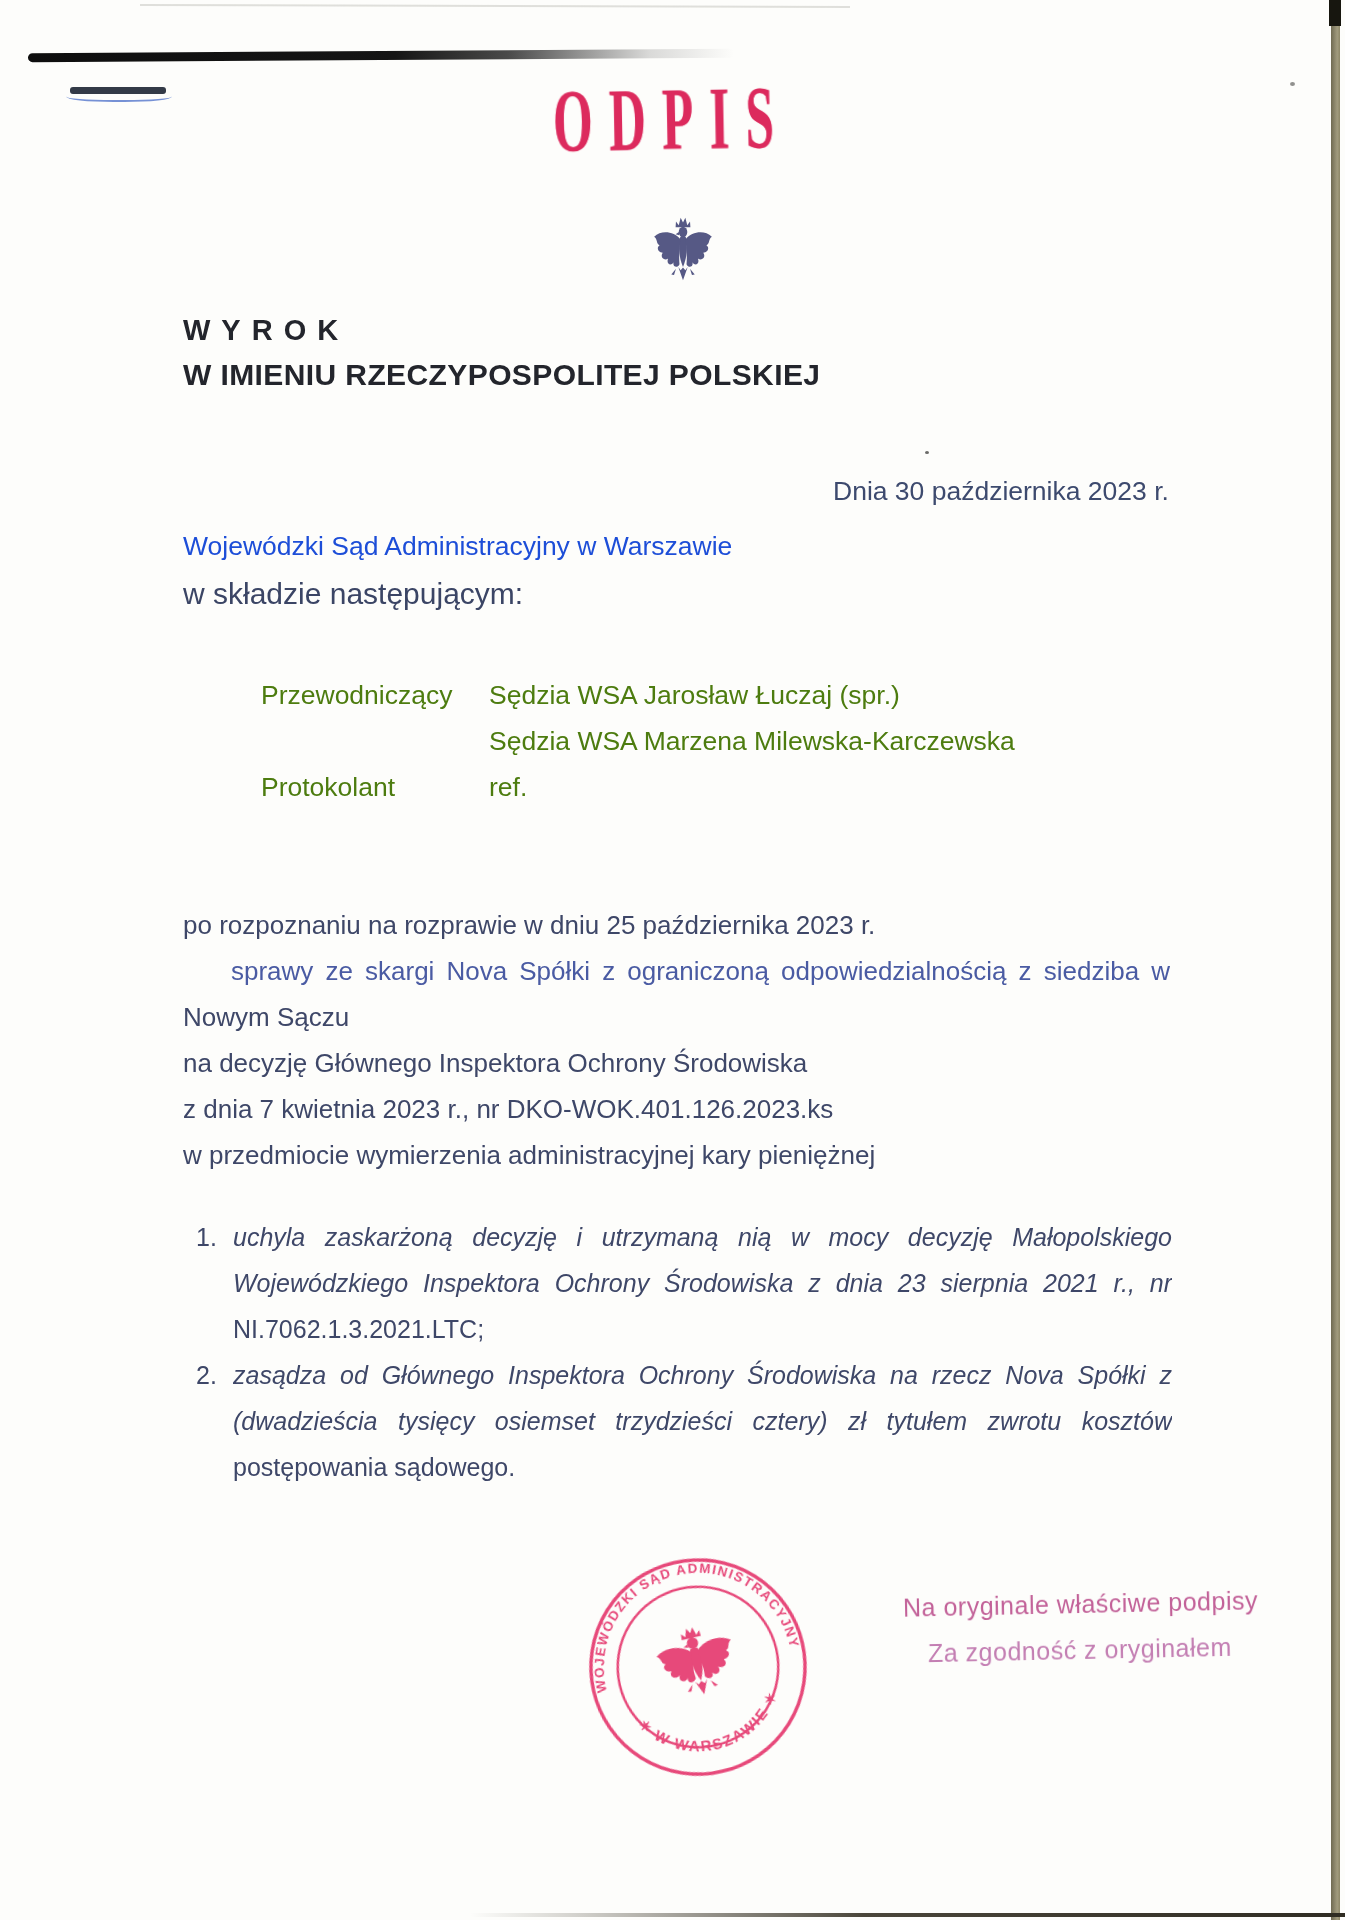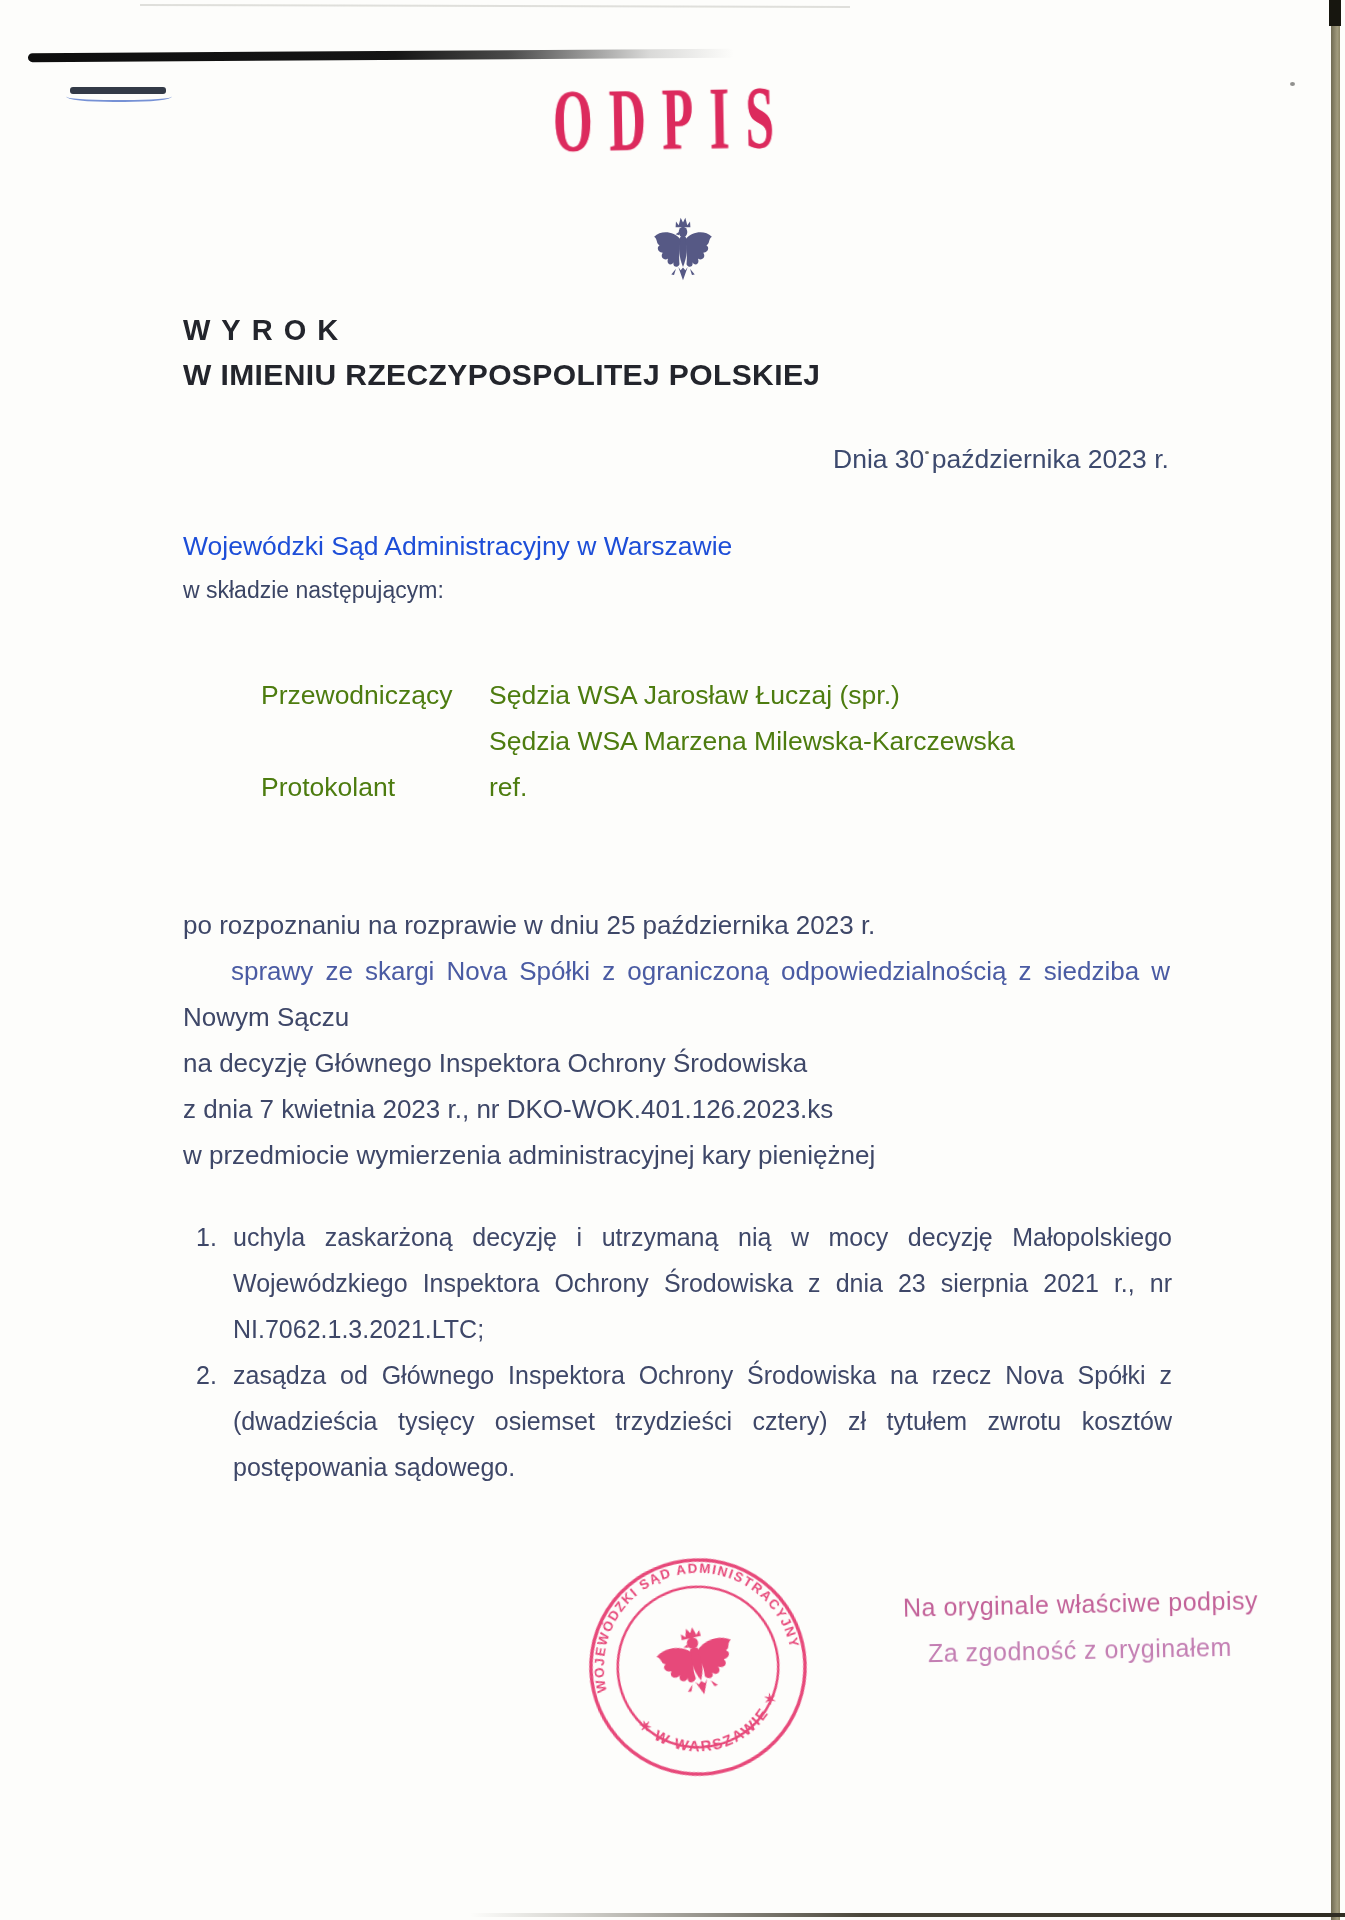--- a/index.html
+++ b/index.html
@@ -39,38 +39,38 @@
     letter-spacing:-.3px;color:var(--heading_ink);white-space:nowrap;}
   .odpis{position:absolute;left:553px;top:74px;transform:rotate(-1deg);}
   .odpis span{display:inline-block;font-family:"Liberation Serif", serif;font-weight:700;
     font-size:88px;line-height:1;letter-spacing:28px;color:var(--accent_red);
     transform:scale(.58,1);transform-origin:0 0;
     text-shadow:0 0 1px rgba(220,42,93,.55);filter:blur(.3px);}
   .emblem-small{position:absolute;left:644px;top:214px;filter:blur(.4px);opacity:.93;}
   .center-col{position:absolute;left:183px;width:987px;text-align:left;color:var(--heading_ink);}
   .title{top:314px;font-size:29px;font-weight:bold;letter-spacing:11px;}
   .subtitle{top:358px;font-size:30px;font-weight:bold;letter-spacing:.4px;}
-  .dateline{position:absolute;left:833px;top:444px;font-size:26.5px;color:#3d4a6e;white-space:nowrap;}
+  .dateline{position:absolute;left:833px;top:476px;font-size:26.5px;color:#3d4a6e;white-space:nowrap;}
   .court1{position:absolute;left:183px;top:531px;font-size:26.5px;color:#1d4ed8;white-space:nowrap;}
-  .court2{position:absolute;left:183px;top:577px;font-size:23px;color:#3b4565;white-space:nowrap;}
+  .court2{position:absolute;left:183px;top:577px;font-size:30px;color:#3b4565;white-space:nowrap;}
   
   .panel{position:absolute;left:261px;top:672px;font-size:26.5px;color:#4d7c0f;}
   .panel-row{display:flex;height:46px;line-height:46px;white-space:nowrap;}
   .panel-role{width:228px;flex:0 0 228px;}
   
   .body-block{position:absolute;left:183px;top:902px;width:987px;font-size:26px;color:var(--ink);}
   .body-block .ln{height:46px;line-height:46px;overflow:hidden;white-space:nowrap;}
   .body-block .ln.j{white-space:normal;text-align:justify;text-align-last:justify;word-spacing:-.5px;}
   .body-block .ln.blue{color:var(--blue_ink);margin-left:48px;}
   
   .rulings{position:absolute;left:196px;top:1214px;width:990px;font-size:25px;color:var(--ink);}
   .rulings .num{position:absolute;left:0;height:46px;line-height:46px;}
   .rulings .num.n2{top:138px;}
   .rulings .ln{margin-left:37px;width:939px;height:46px;line-height:46px;overflow:hidden;white-space:nowrap;}
-  .rulings .ln.j{white-space:normal;text-align:justify;text-align-last:justify;word-spacing:-.5px;}
+  .rulings .ln.j{white-space:normal;text-align:justify;text-align-last:justify;word-spacing:-.5px;font-style:italic;}
   
   .round-stamp{position:absolute;left:584px;top:1553px;width:228px;height:228px;
     transform:rotate(-13deg);opacity:.88;filter:blur(.35px);}
   .certify{position:absolute;font-size:25px;letter-spacing:.5px;white-space:nowrap;
     transform:rotate(-1.2deg);filter:blur(.3px);}
   .certify.l1{left:903px;top:1590px;color:var(--certify_pink);opacity:.92;}
   .certify.l2{left:928px;top:1636px;color:var(--certify_pink2);opacity:.85;}
   svg{display:block;}
 </style>
 </head>

